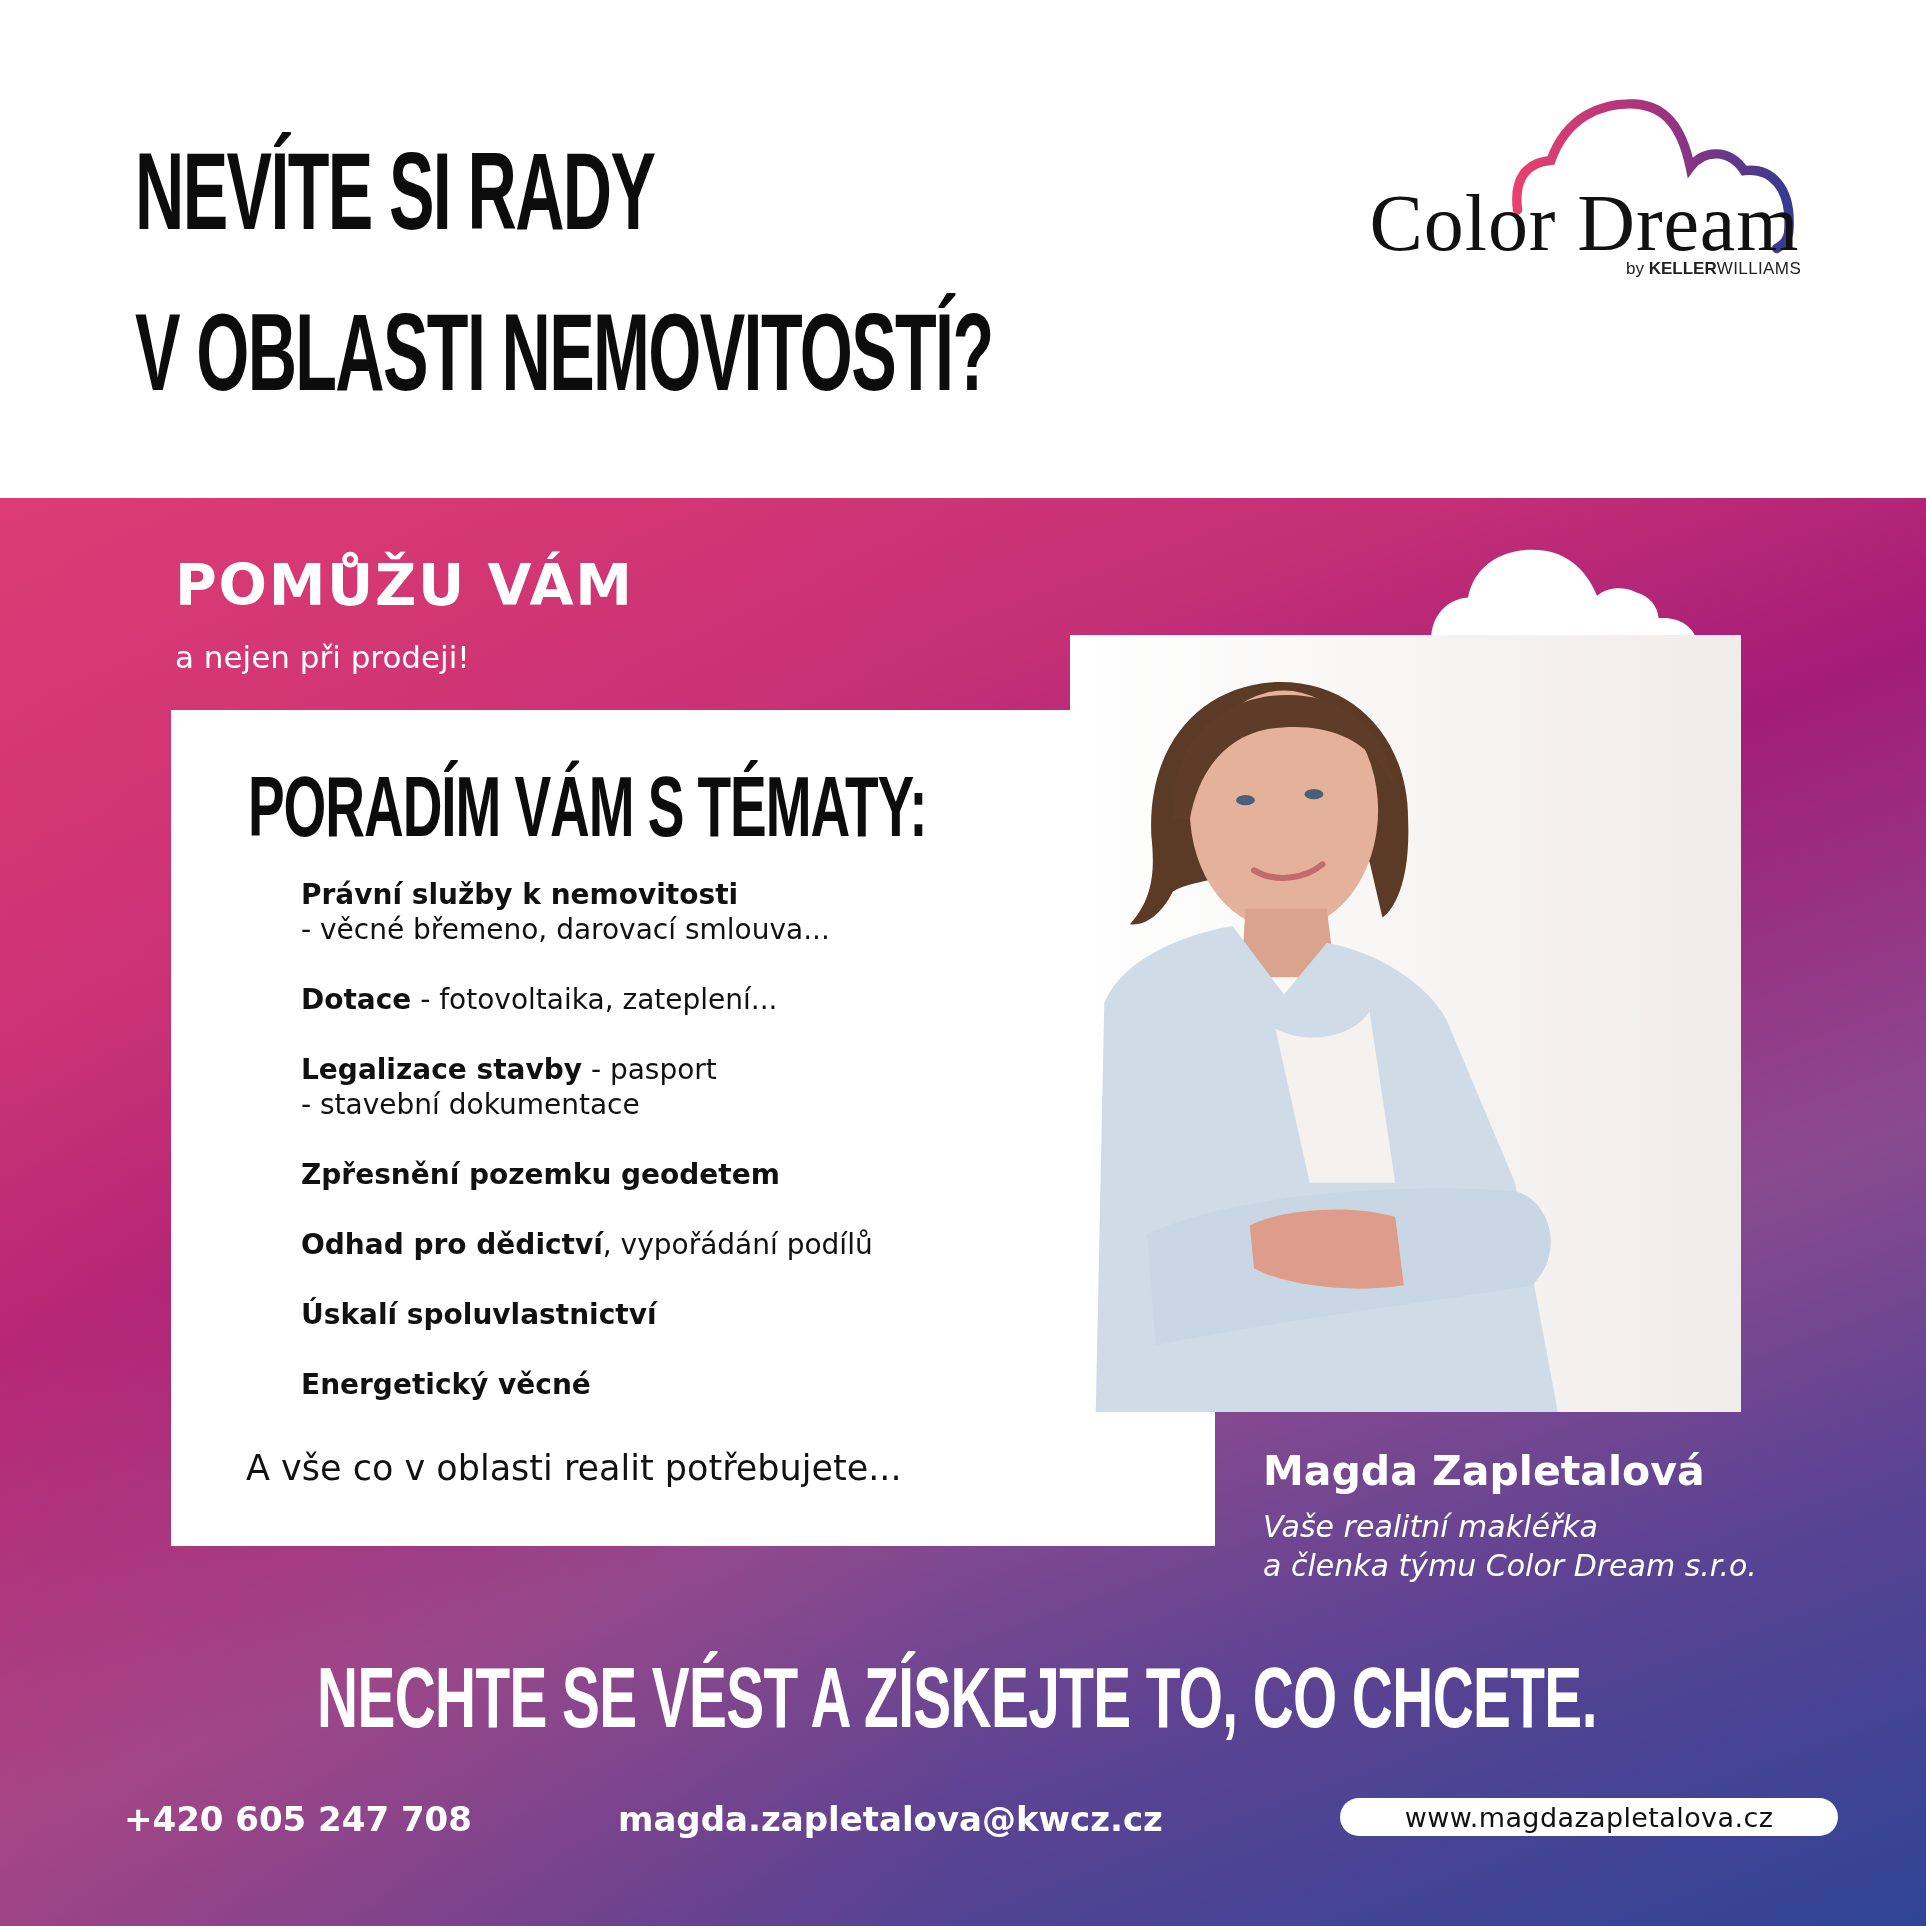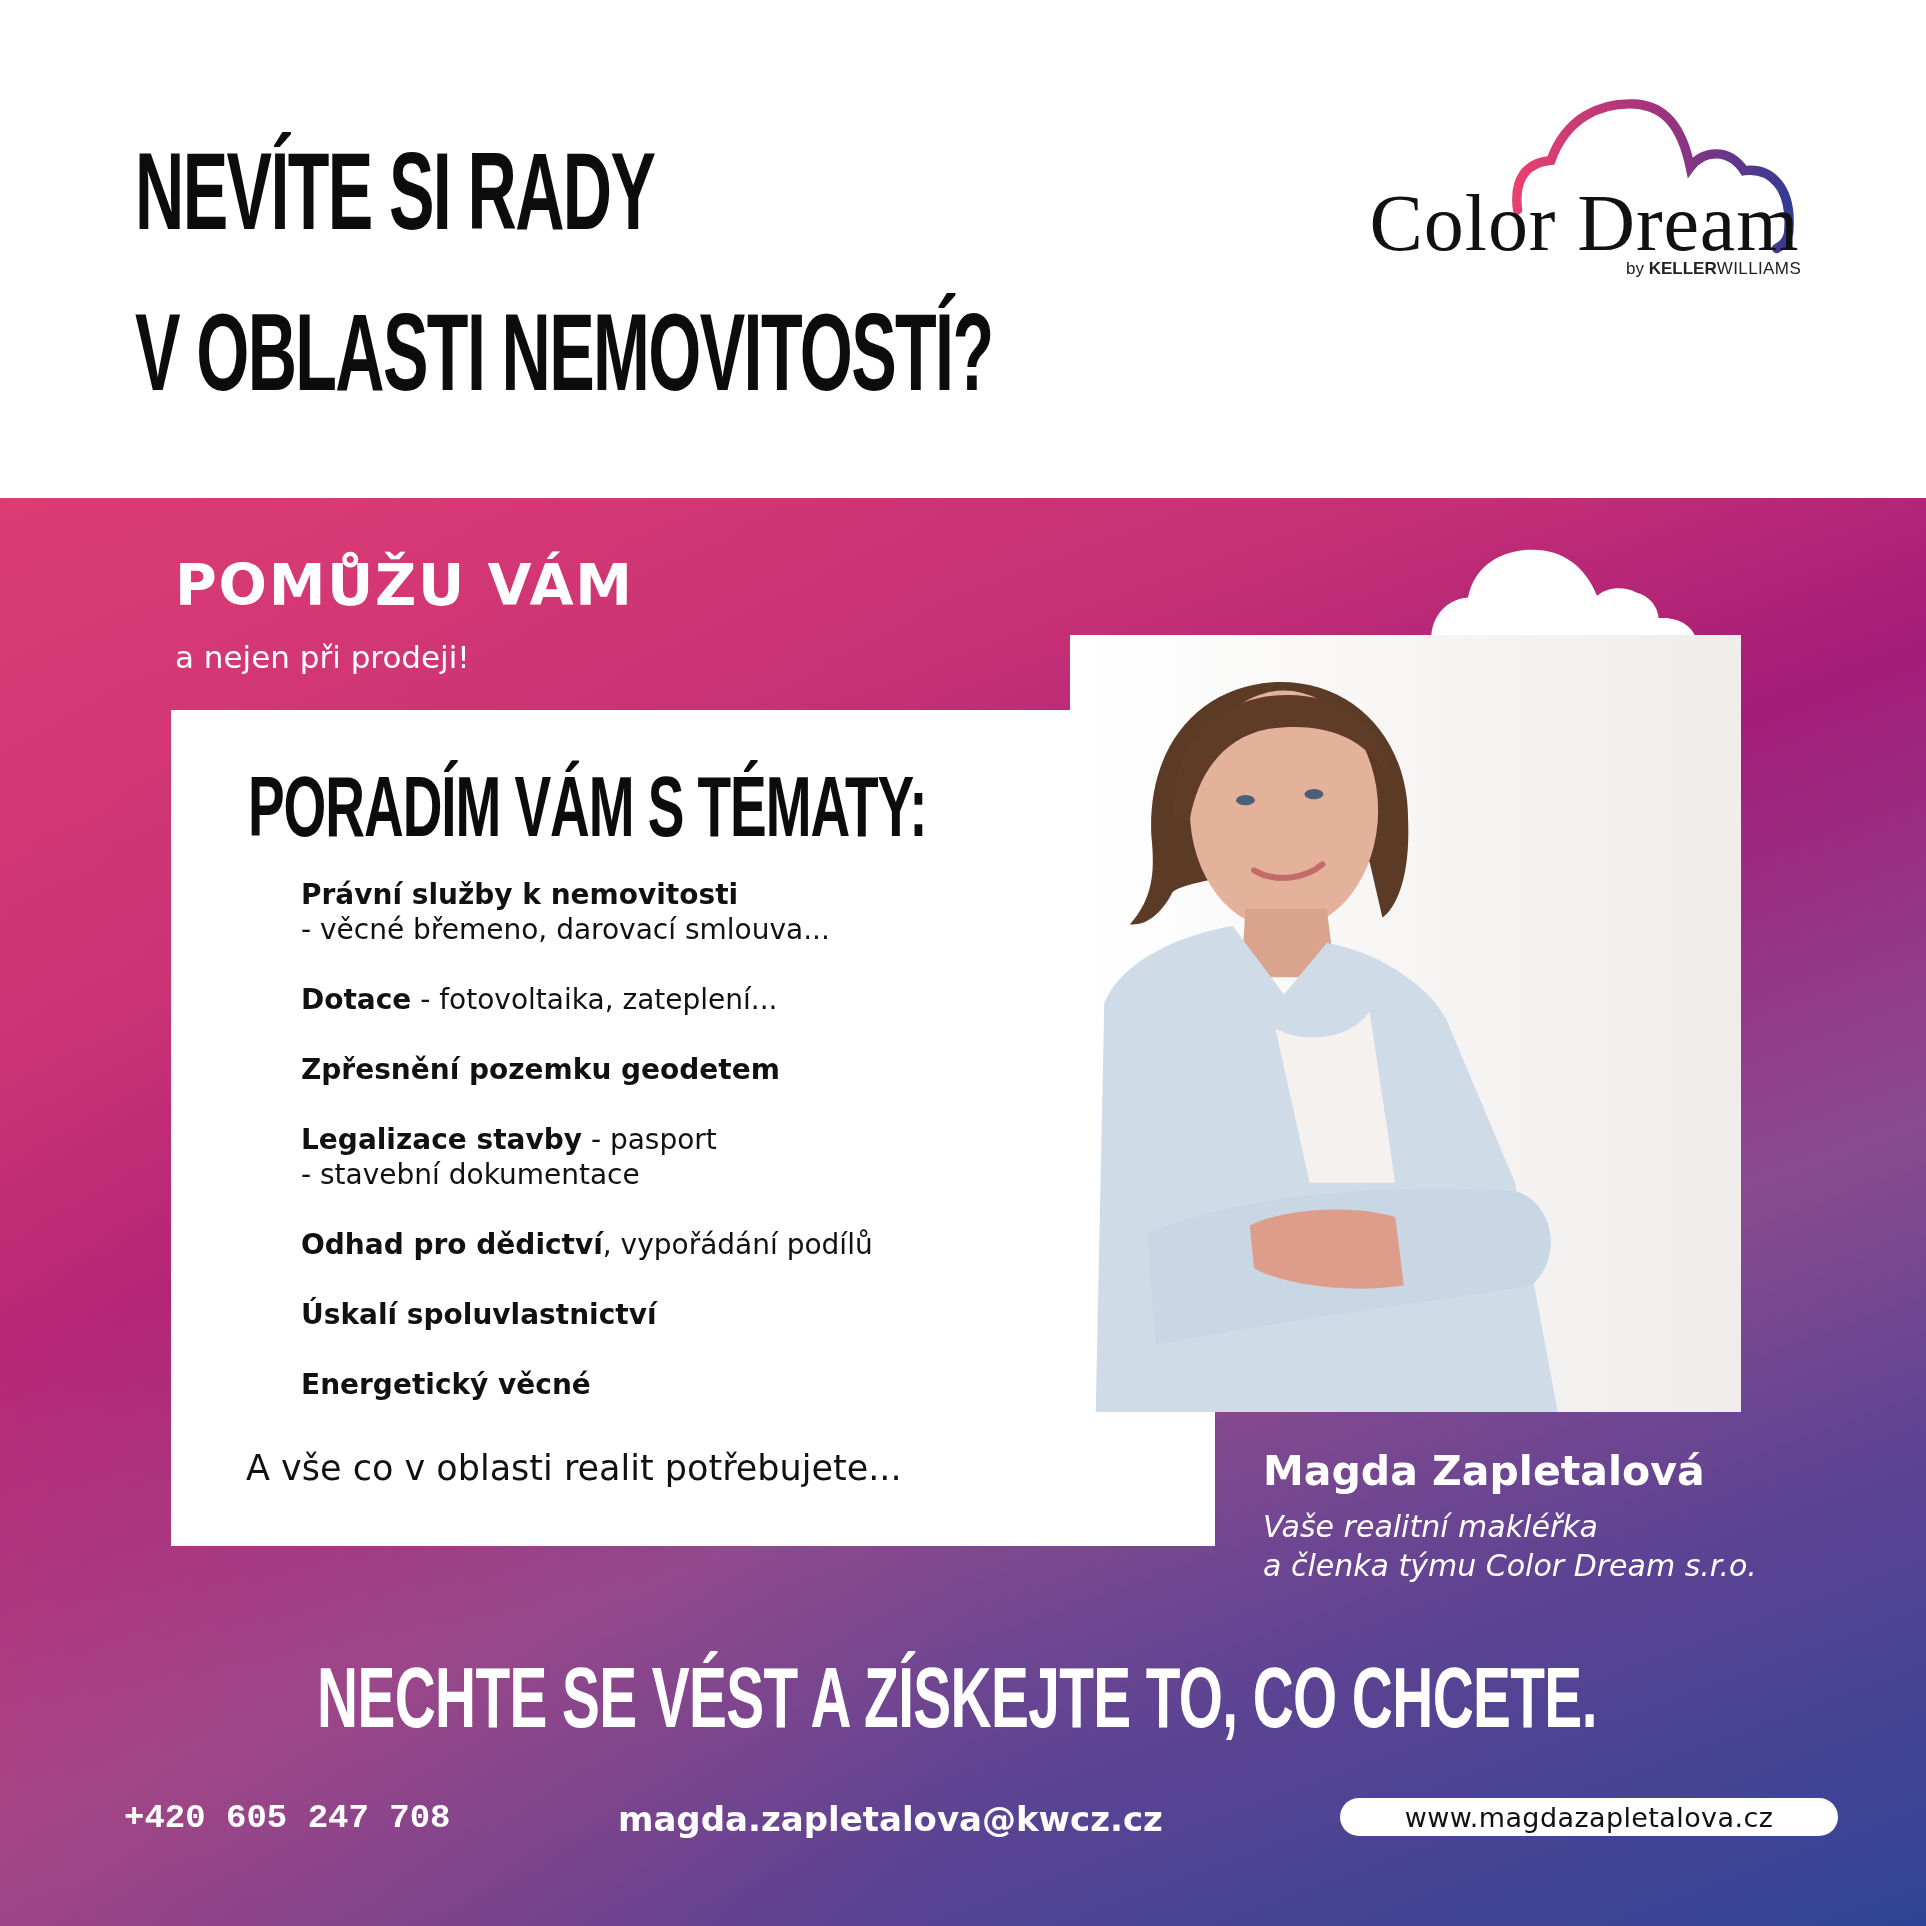--- a/index.html
+++ b/index.html
@@ -31,21 +31,21 @@
 
   .photo-panel { position: absolute; left: 1070px; top: 635px; width: 671px; height: 777px; background: #f6f5f4; overflow: hidden; }
   .cloud { position: absolute; left: 1431px; top: 548px; }
 
   .agent-name { position: absolute; left: 1263px; top: 1447px; font-family: "DejaVu Sans", sans-serif; font-weight: 700; font-size: 41px; color: #ffffff; white-space: nowrap; }
   .agent-role { position: absolute; left: 1263px; top: 1507px; font-family: "DejaVu Sans", sans-serif; font-style: italic; font-size: 30px; line-height: 39px; color: #ffffff; white-space: nowrap; }
 
   .slogan { position: absolute; left: 317px; top: 1648px; margin: 0; font-family: "Liberation Sans", sans-serif; font-weight: 700; font-size: 86px; color: #ffffff; letter-spacing: -0.9px; white-space: nowrap; transform: scaleX(0.66); transform-origin: left top; text-transform: uppercase; }
 
   .contact { position: absolute; top: 1799px; font-family: "DejaVu Sans", sans-serif; font-weight: 700; font-size: 34px; color: #ffffff; white-space: nowrap; text-decoration: none; }
-  .phone { left: 124px; font-family: Liberation Mono, monospace; }
+  .phone { left: 124px; }
   .email { left: 618px; }
   .web-pill { position: absolute; left: 1340px; top: 1798px; width: 498px; height: 38px; background: #ffffff; border-radius: 24px; display: flex; align-items: center; justify-content: center; }
   .web-pill span { font-family: "DejaVu Sans", sans-serif; font-size: 27px; color: #111; letter-spacing: 0.4px; }
 </style>
 </head>
 <body>
 
 <div class="top">
   <h1 class="headline">
     <span>Nevíte si rady</span><br>
@@ -75,22 +75,22 @@
 <div class="band-overlay"></div>
 
 <div class="help-title">POMŮŽU VÁM</div>
 <div class="help-sub">a nejen při prodeji!</div>
 
 <div class="card">
   <h2 class="card-title">Poradím vám s tématy:</h2>
   <div class="topics">
     <p class="topic"><b>Právní služby k nemovitosti</b><span></span><span class="line2">- věcné břemeno, darovací smlouva...</span></p>
     <p class="topic"><b>Dotace</b><span> - fotovoltaika, zateplení...</span></p>
+    <p class="topic"><b>Legalizace stavby</b><span> - pasport</span><span class="line2">- stavební dokumentace</span></p>
     <p class="topic"><b>Zpřesnění pozemku geodetem</b></p>
-    <p class="topic"><b>Legalizace stavby</b><span> - pasport</span><span class="line2">- stavební dokumentace</span></p>
     <p class="topic"><b>Odhad pro dědictví</b><span>, vypořádání podílů</span></p>
     <p class="topic"><b>Úskalí spoluvlastnictví</b></p>
     <p class="topic"><b>Energetický věcné</b></p>
   </div>
   <div class="closing">A vše co v oblasti realit potřebujete...</div>
 </div>
 
 <svg class="cloud" width="274" height="94" viewBox="0 0 320 110">
   <path d="M0 106 C0 80 18 60 43 58 C50 22 80 2 118 2 C155 2 180 22 194 56 C205 46 225 44 240 52 C255 56 265 68 266 82 C290 80 306 92 310 106 Z" fill="#ffffff"></path>
 </svg>

